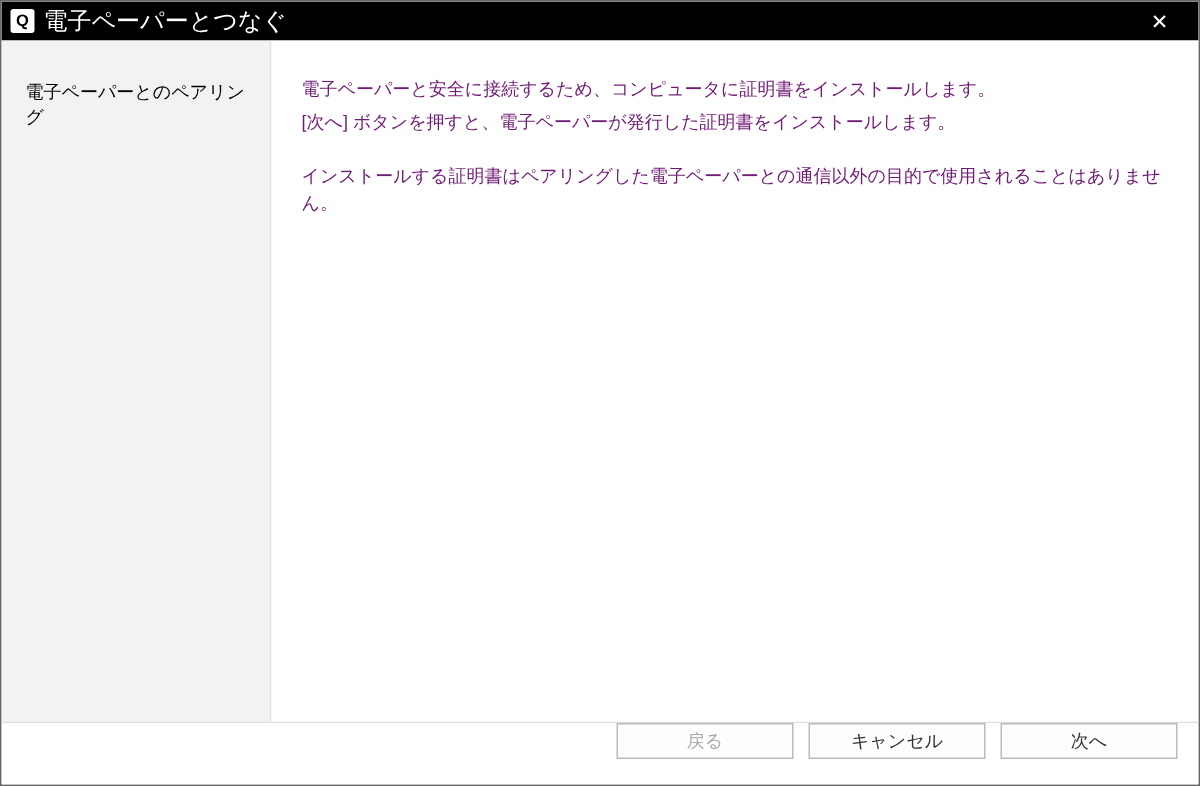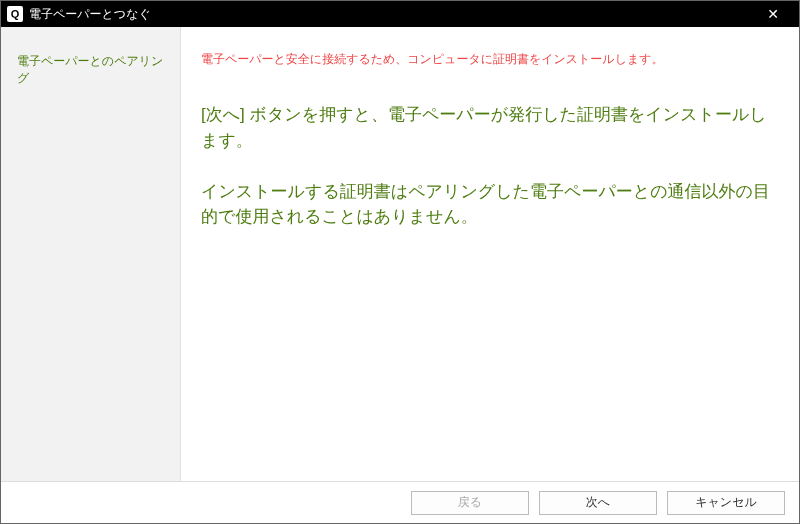--- a/index.html
+++ b/index.html
@@ -32,21 +32,21 @@
       display: flex;
       align-items: center;
       justify-content: center;
       font-weight: bold;
       font-size: 11px;
       margin-right: 6px;
       border-radius: 2px;
     }
     .titlebar-title {
       flex: 1;
-      font-size: 12px;
+      font-size: 16px;
     }
     .titlebar-close {
       width: 40px;
       height: 26px;
       display: flex;
       align-items: center;
       justify-content: center;
       font-size: 14px;
       cursor: pointer;
     }
@@ -56,43 +56,42 @@
     }
     .sidebar {
       width: 180px;
       background: #f2f2f2;
       border-right: 1px solid #e0e0e0;
       padding: 20px 12px;
     }
     .sidebar-item {
       padding: 6px 4px;
       font-size: 12px;
-      color: #4d7c0f;
+      color: #000000;
       margin-bottom: 10px;
     }
     .main {
       flex: 1;
       padding: 24px 20px;
       background: #fff;
     }
     .main-p1 {
       font-size: 12px;
-      color: #ef4444;
-      margin-bottom: 34px;
+      color: #701a75;
+      margin-bottom: 4px;
     }
     .main-p2 {
-      font-size: 17px;
-      color: #4d7c0f;
+      font-size: 12px;
+      color: #701a75;
       line-height: 1.5;
     }
     .footer {
       height: 42px;
       border-top: 1px solid #ddd;
       display: flex;
-      align-items: center;
       justify-content: flex-end;
       padding: 0 14px;
       gap: 10px;
       background: #fff;
     }
     .btn {
       width: 118px;
       height: 24px;
       border: 1px solid #bbb;
       background: #fdfdfd;
@@ -124,15 +123,15 @@
     <p class="main-p2">
       <span>[次へ] ボタンを押すと、電子ペーパーが発行した証明書をインストールします。</span><br>
       <br>
       <span>インストールする証明書はペアリングした電子ペーパーとの通信以外の目的で使用されることはありません。</span>
     </p>
   </div>
 </div>
 
 <div class="footer">
   <button class="btn" disabled="">戻る</button>
+  <button class="btn">キャンセル</button>
   <button class="btn">次へ</button>
-  <button class="btn">キャンセル</button>
 </div>
 
 </body></html>

